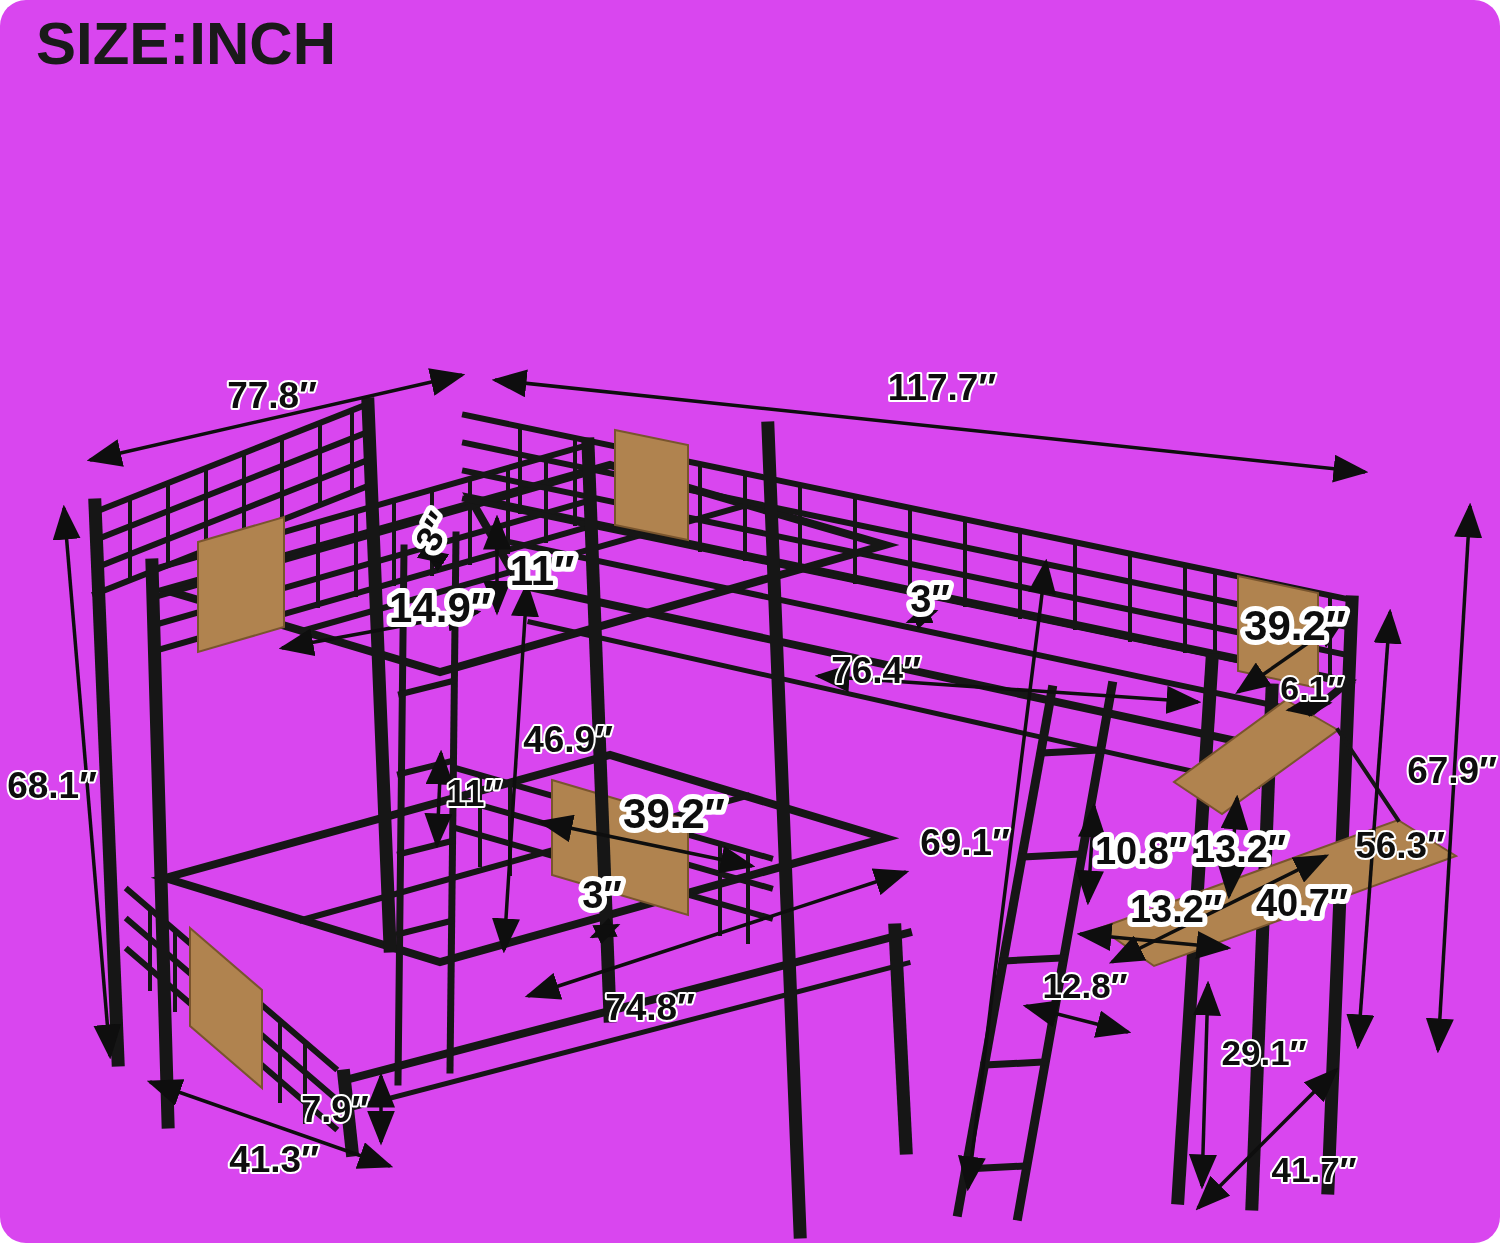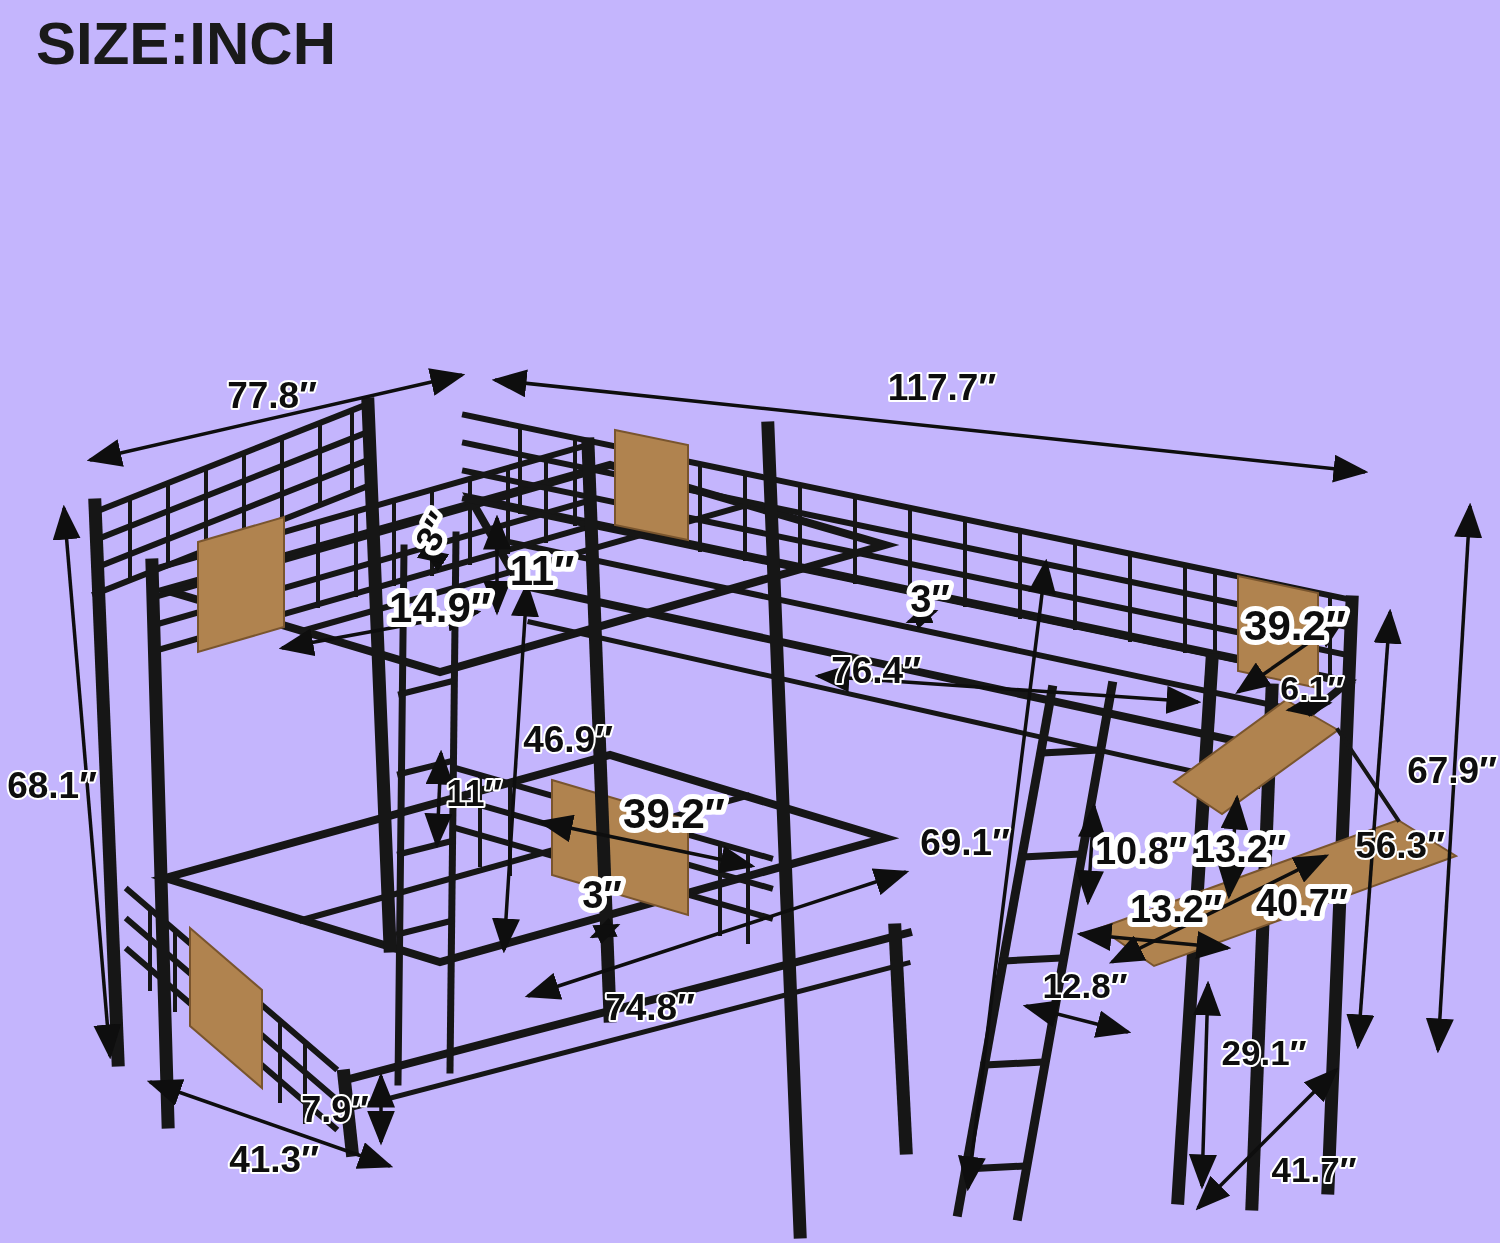--- a/index.html
+++ b/index.html
@@ -1,17 +1,17 @@
 <!DOCTYPE html>
 <html><head>
 <meta charset="utf-8">
 <style>
   html,body{margin:0;padding:0;background:#ffffff;}
-  .stage{position:relative;width:1500px;height:1243px;background:#c4b5fd;overflow:hidden;
-         font-family:"Liberation Sans", sans-serif;}
+  .stage{position:relative;width:1500px;height:1243px;background:#d946ef;overflow:hidden;
+         font-family:"Liberation Sans", sans-serif;border-radius:26px;}
   svg{display:block}
   .frame{stroke:#161616;fill:none;stroke-linecap:square;}
   .lbl{fill:#0e0e0e;font-weight:bold;text-anchor:middle;
        paint-order:stroke;stroke:#ffffff;stroke-width:4px;stroke-linejoin:round;}
   .outl{stroke-width:10px;}
   .title{fill:#1a1a1a;font-weight:bold;}
   .dim{stroke:#0e0e0e;stroke-width:3.5;fill:none;}
   .dimthin{stroke:#0e0e0e;stroke-width:2.6;fill:none;}
   .wood{fill:#b0834f;stroke:#79552e;stroke-width:2;}
 </style>

